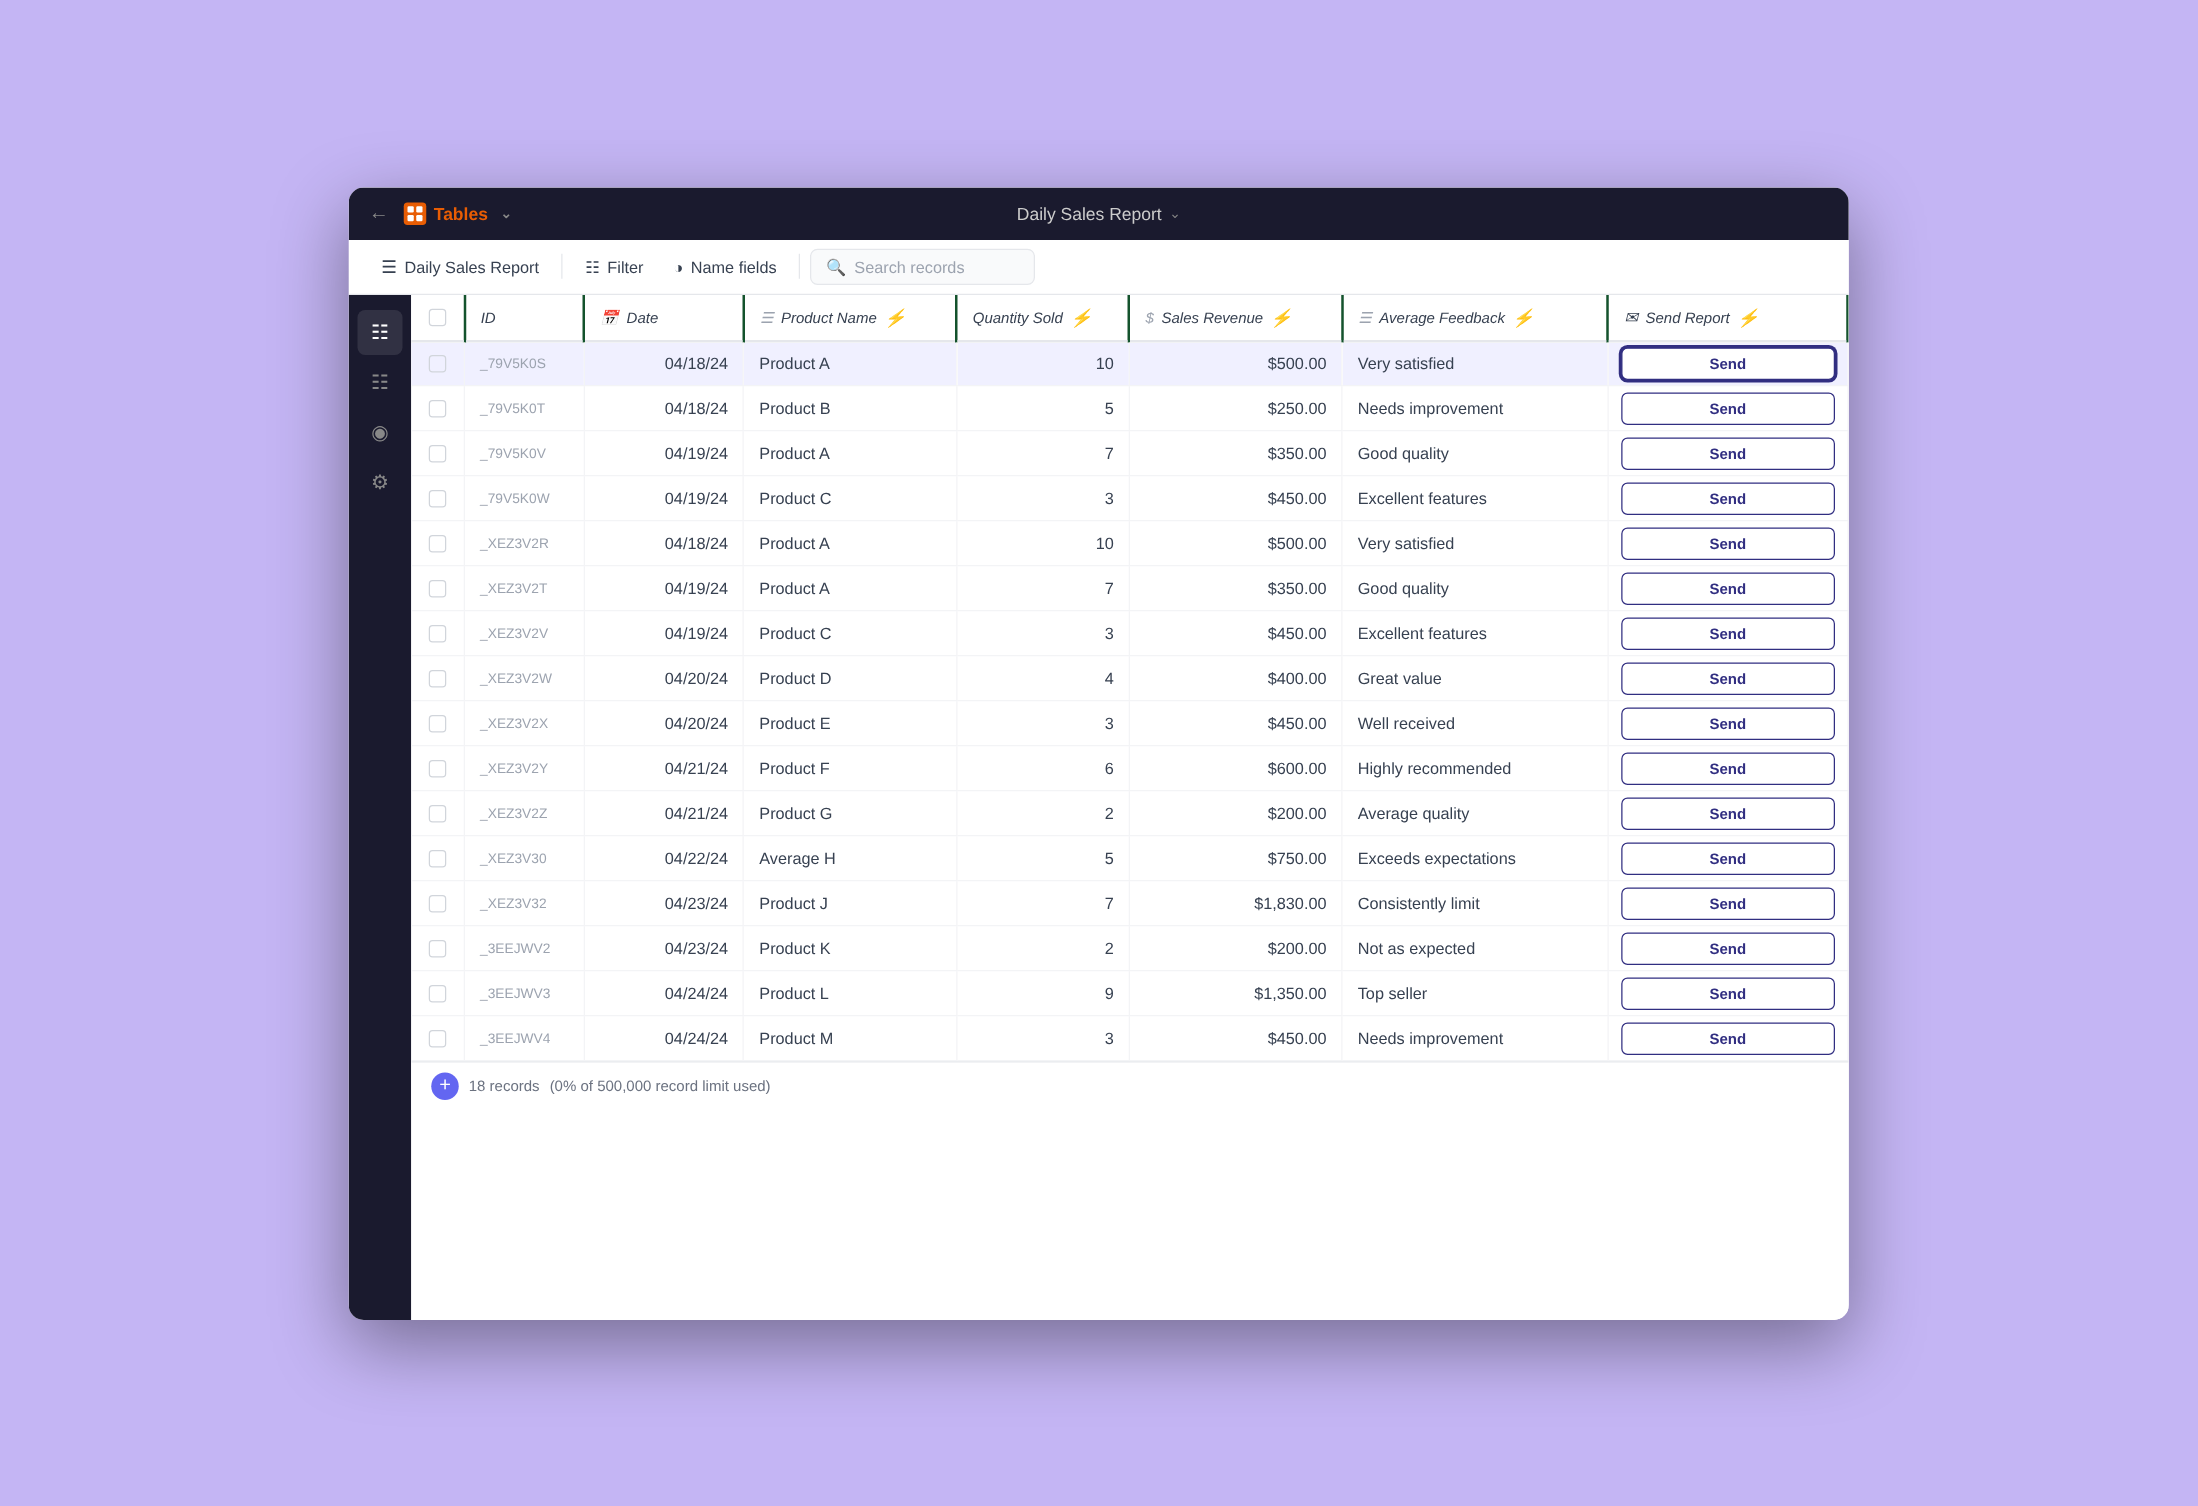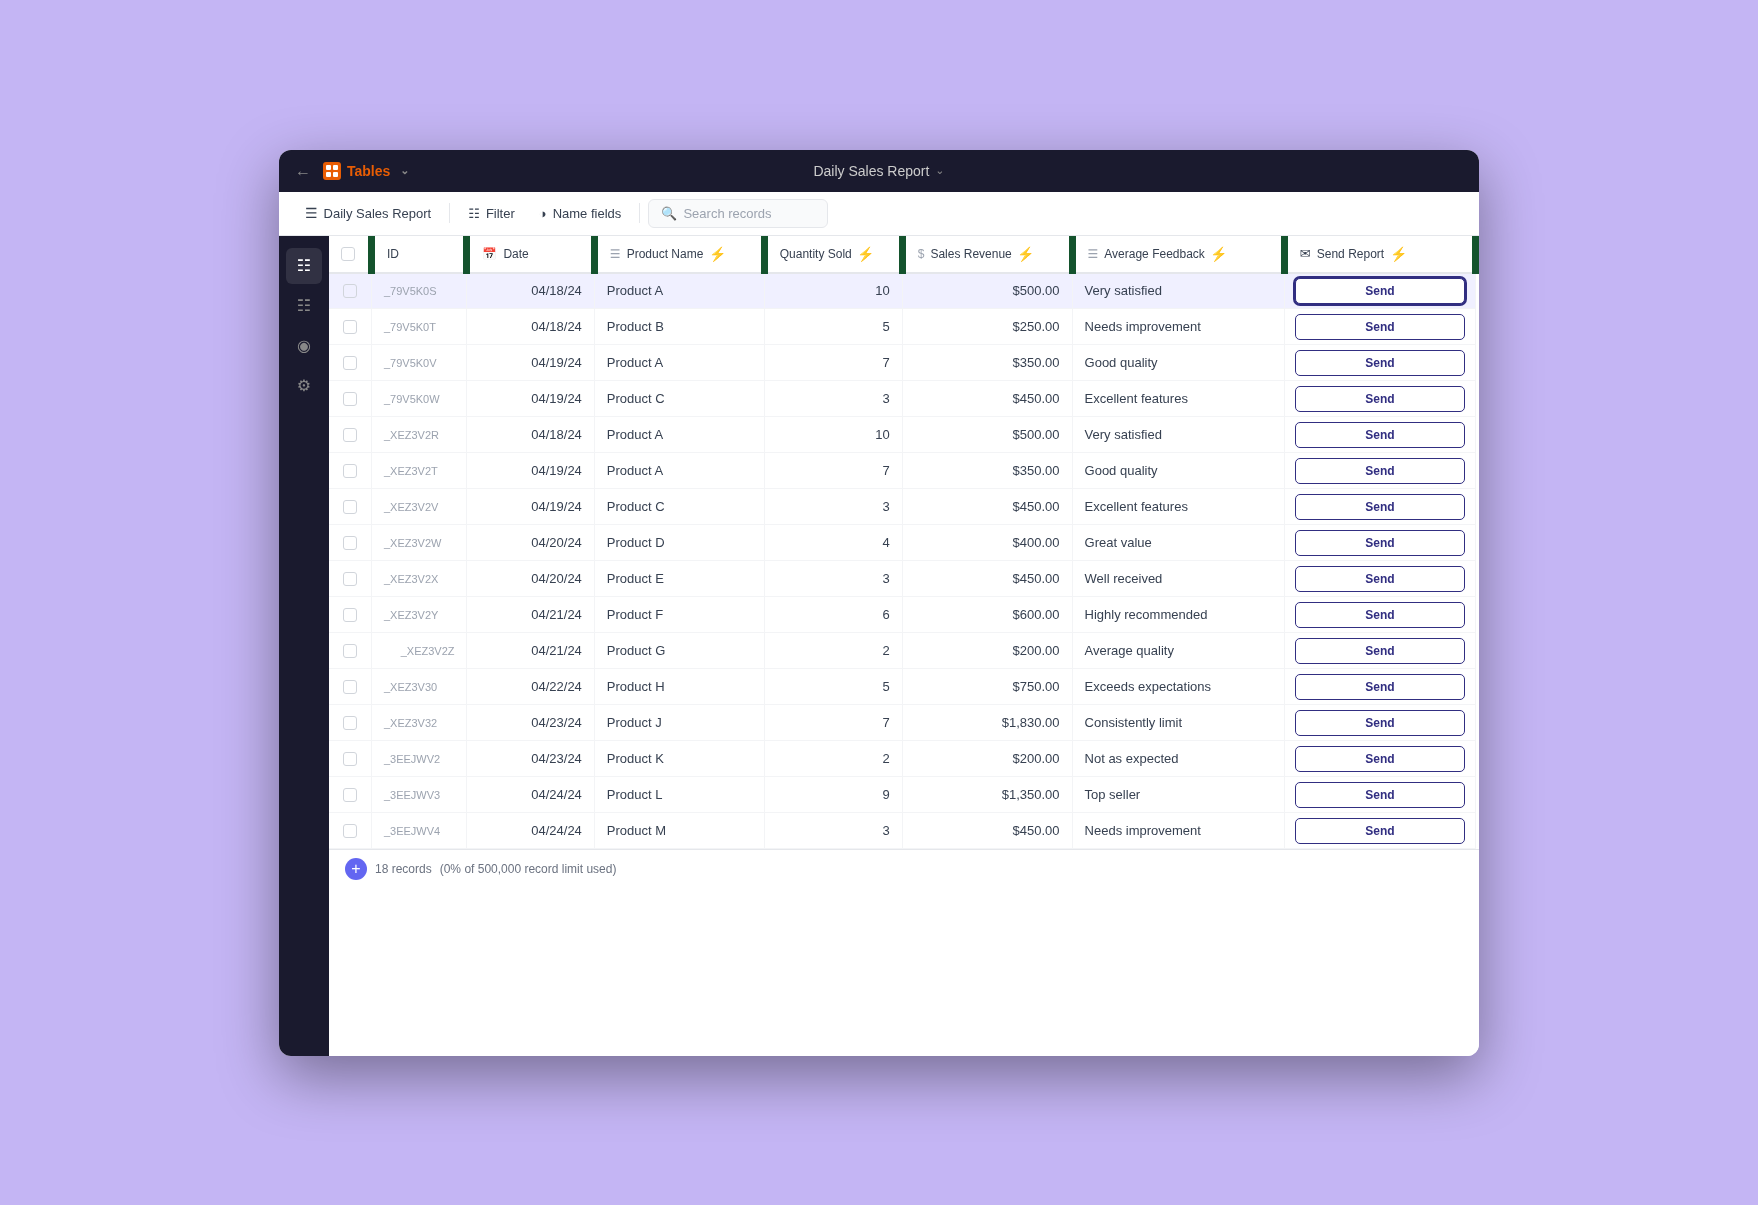--- a/index.html
+++ b/index.html
@@ -161,23 +161,24 @@
     thead tr {
       background: #fff;
       border-bottom: 2px solid #e5e7eb;
     }
     th {
       padding: 10px 12px;
       text-align: left;
       font-weight: 500;
       font-size: 12px;
       color: #374151;
-      border-right: 7px solid #14532d;
+      border-right: 2px solid #14532d;
       white-space: nowrap;
       overflow: hidden;
+      font-style: italic;
     }
     th .th-inner {
       display: flex;
       align-items: center;
       gap: 6px;
     }
     .col-checkbox { width: 40px; }
     .col-id { width: 90px; }
     .col-date { width: 120px; }
     .col-product { width: 160px; }
@@ -521,37 +522,37 @@
               <td style="text-align: right;">$600.00</td>
               <td>Highly recommended</td>
               <td style="padding: 4px 10px;"><button class="send-btn">Send</button></td>
             </tr>
             <tr>
               <td>
                 <div class="checkbox-cell">
                   <div class="checkbox"></div>
                 </div>
               </td>
-              <td style="color: rgb(156, 163, 175); font-size: 11px; text-align: right;">_XEZ3V2Z</td>
+              <td style="color: rgb(156, 163, 175); font-size: 11px;">_XEZ3V2Z</td>
               <td style="text-align: right;">04/21/24</td>
               <td>Product G</td>
               <td style="text-align: right;">2</td>
               <td style="text-align: right;">$200.00</td>
               <td>Average quality</td>
               <td style="padding: 4px 10px;"><button class="send-btn">Send</button></td>
             </tr>
             <tr>
               <td>
                 <div class="checkbox-cell">
                   <div class="checkbox"></div>
                 </div>
               </td>
               <td style="color: rgb(156, 163, 175); font-size: 11px;">_XEZ3V30</td>
               <td style="text-align: right;">04/22/24</td>
-              <td>Product H</td>
+              <td>Average H</td>
               <td style="text-align: right;">5</td>
               <td style="text-align: right;">$750.00</td>
               <td>Exceeds expectations</td>
               <td style="padding: 4px 10px;"><button class="send-btn">Send</button></td>
             </tr>
             <tr>
               <td>
                 <div class="checkbox-cell">
                   <div class="checkbox"></div>
                 </div>

